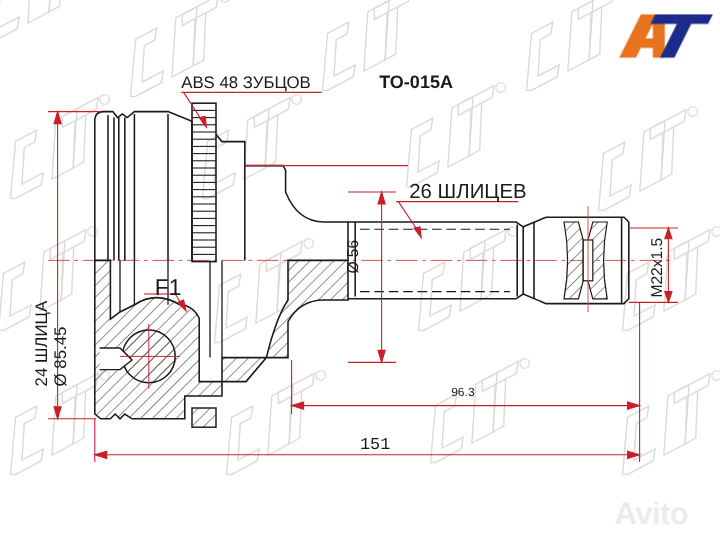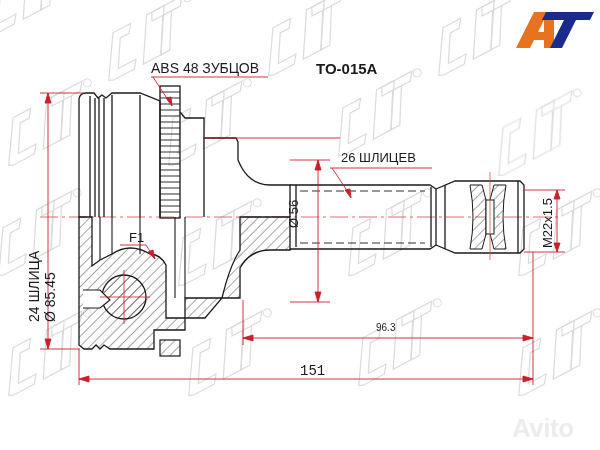--- a/index.html
+++ b/index.html
@@ -2,22 +2,22 @@
 <html><head>
 <meta charset="utf-8">
 <style>
   html, body { margin: 0; padding: 0; background: #ffffff; }
   body { width: 600px; height: 450px; overflow: hidden; position: relative; font-family: "Liberation Sans", sans-serif; }
   #stage { position: absolute; left: 0; top: 0; width: 480px; height: 450px; }
   svg { position: absolute; left: 0; top: 0; }
   .lbl { position: absolute; color: #1a1a1a; font-family: "Liberation Sans", sans-serif; white-space: nowrap; }
   .abs-label { left: 151px; top: 60px; font-size: 14px; }
   .part-no { left: 316px; top: 60px; font-size: 15px; font-weight: bold; }
-  .spl26 { left: 341px; top: 150px; font-size: 13px; }
-  .f1 { left: 129px; top: 230px; font-size: 13px; text-align: right; }
+  .spl26 { left: 341px; top: 150px; font-size: 17px; }
+  .f1 { left: 129px; top: 230px; font-size: 19px; text-align: right; }
   .d563 { left: 286px; top: 228px; font-size: 13px; transform: rotate(-90deg); transform-origin: left top; }
   .vert-left { left: 26px; top: 322px; font-size: 14px; transform: rotate(-90deg); transform-origin: left top; line-height: 16px; }
   .m22 { left: 540px; top: 248px; font-size: 13px; transform: rotate(-90deg); transform-origin: left top; }
   .d963 { left: 376px; top: 322px; font-size: 10px; }
   .d151 { left: 300px; top: 363px; font-size: 14px; font-family: Liberation Mono, monospace; }
   .avito { left: 512px; top: 413px; font-size: 26px; color: #ececec; font-weight: bold; letter-spacing: -0.5px; }
 </style>
 </head>
 <body>
 

